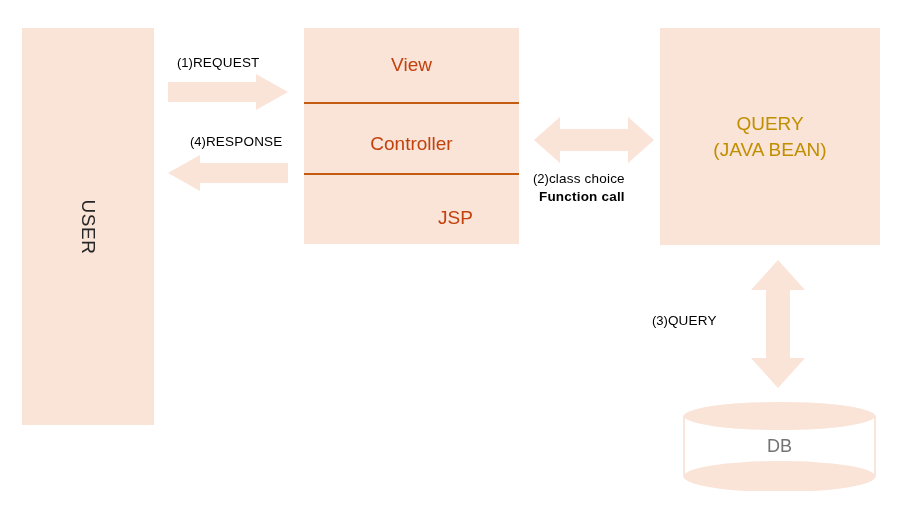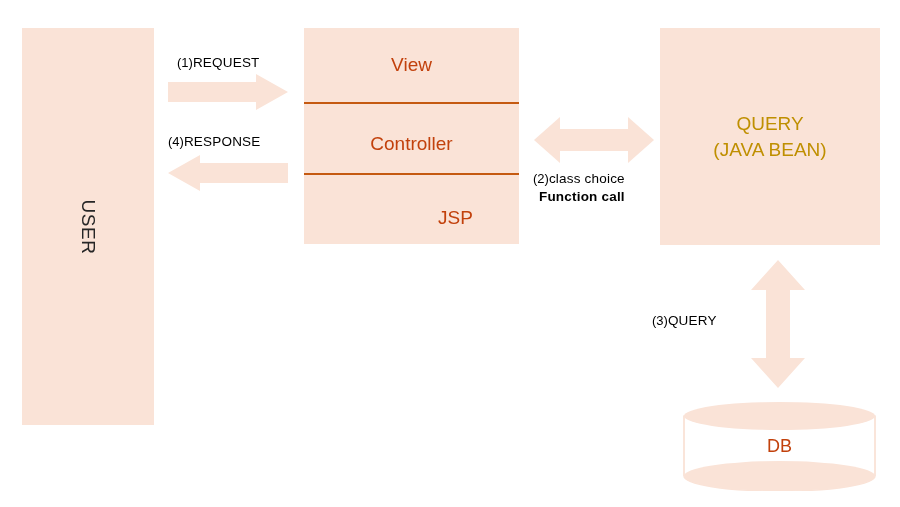--- a/index.html
+++ b/index.html
@@ -116,21 +116,21 @@
   .arrow-label .num {
     font-weight: 400;
     font-size: 13px;
   }
   .arrow-label .txt {
     font-weight: normal;
     letter-spacing: 0.2px;
   }
 
   #label-request  { left: 177px; top: 55px; }
-  #label-response { left: 168px; top: 134px; }
+  #label-response { left: 190px; top: 134px; }
 
   #label-model {
     left: 533px;
     top: 170px;
     line-height: 1.28;
   }
   #label-model .line2 {
     display: block;
     text-align: right;
     font-weight: bold;
@@ -150,21 +150,21 @@
   #db-text {
     position: absolute;
     left: 0;
     top: 0;
     width: 100%;
     height: 100%;
     display: flex;
     align-items: center;
     justify-content: center;
     font-size: 18px;
-    color: #c2410c;
+    color: #737373;
     pointer-events: none;
   }
 </style>
 </head>
 <body>
 
 <div id="canvas">
 
   <div class="box" id="user-box">
     <span id="user-label">USER</span>

